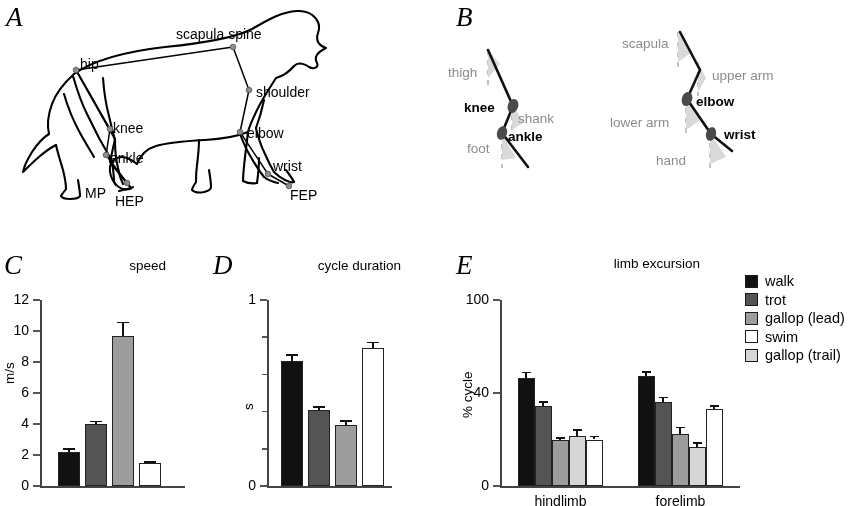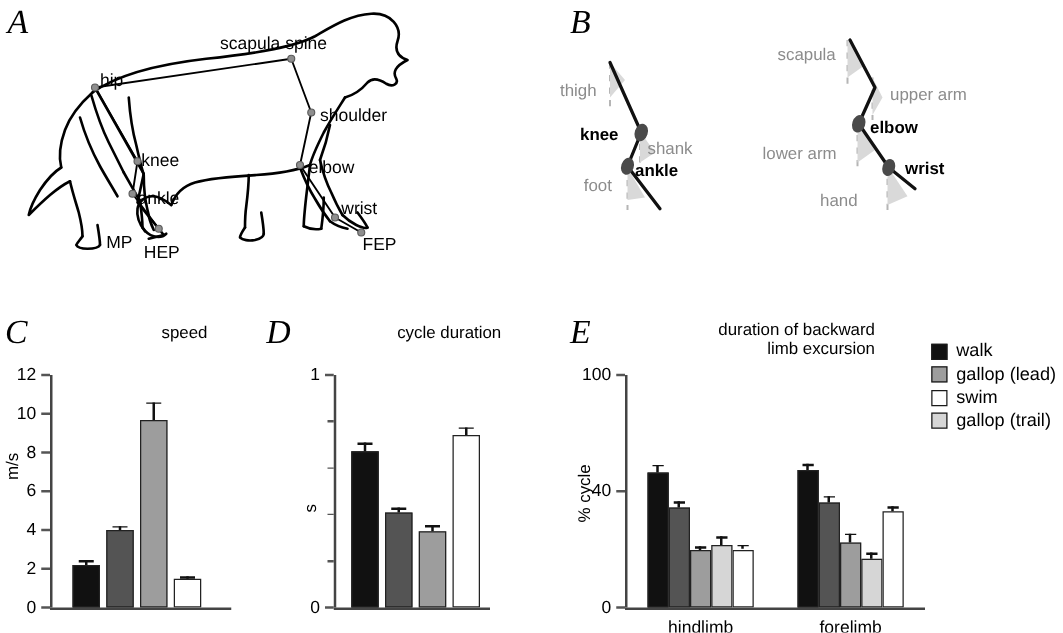--- a/index.html
+++ b/index.html
@@ -290,21 +290,20 @@
         <div class="err" style="left: 95px; width: 22px; top: 41.85px; height: 6.51px;">
           <div class="v" style="top: 0px; bottom: 0px;"></div>
           <div class="c" style="top: 0px; left: 5px; right: auto; width: 12px;"></div>
         </div>
       </div>
   </div>
 
   <div class="chart" id="chartE" style="left:450px;top:250px;width:300px;height:256px;">
     <div class="panel-letter" style="left:6px;top:2px;">E</div>
     <div class="chart-title" style="left:40px;top:6px;width:210px;line-height:15px;">
-      <div>duration of backward</div>
       <div>limb excursion</div>
     </div>
     <div class="axis-title" style="left:10px;top:168px;transform:rotate(-90deg);transform-origin:left top;">% cycle</div>
     <div class="plotbox" id="plotE" style="left:50px;top:50px;width:240px;height:186px;">
         <div class="yaxis-line" style="left: 0px; top: 0px; height: 186px;"></div>
         <div class="xaxis-line" style="left: 0px; top: 186px; width: 240px;"></div>
         <div class="tick" style="left: -7px; width: 7px; top: 185.25px;"></div>
         <div class="tick-label" style="right: 251px; top: 177px; width: 34px;">0</div>
         <div class="tick" style="left: -7px; width: 7px; top: 92.25px;"></div>
         <div class="tick-label" style="right: 251px; top: 84px; width: 34px;">40</div>
@@ -364,20 +363,24 @@
         <div class="xtick-label" style="left: 120.5px; top: 193px; width: 120px;">forelimb</div>
       </div>
   </div>
 
   <div id="legend">
     <div class="leg-row">
       <span class="leg-sw" style="background: rgb(17, 17, 17);"></span>
       <span class="leg-txt">walk</span>
     </div>
     <div class="leg-row">
+      <span class="leg-sw" style="background: rgb(84, 84, 84);"></span>
+      <span class="leg-txt">trot</span>
+    </div>
+    <div class="leg-row">
       <span class="leg-sw" style="background: rgb(157, 157, 157);"></span>
       <span class="leg-txt">gallop (lead)</span>
     </div>
     <div class="leg-row">
       <span class="leg-sw" style="background: rgb(255, 255, 255);"></span>
       <span class="leg-txt">swim</span>
     </div>
     <div class="leg-row">
       <span class="leg-sw" style="background: rgb(214, 214, 214);"></span>
       <span class="leg-txt">gallop (trail)</span>

